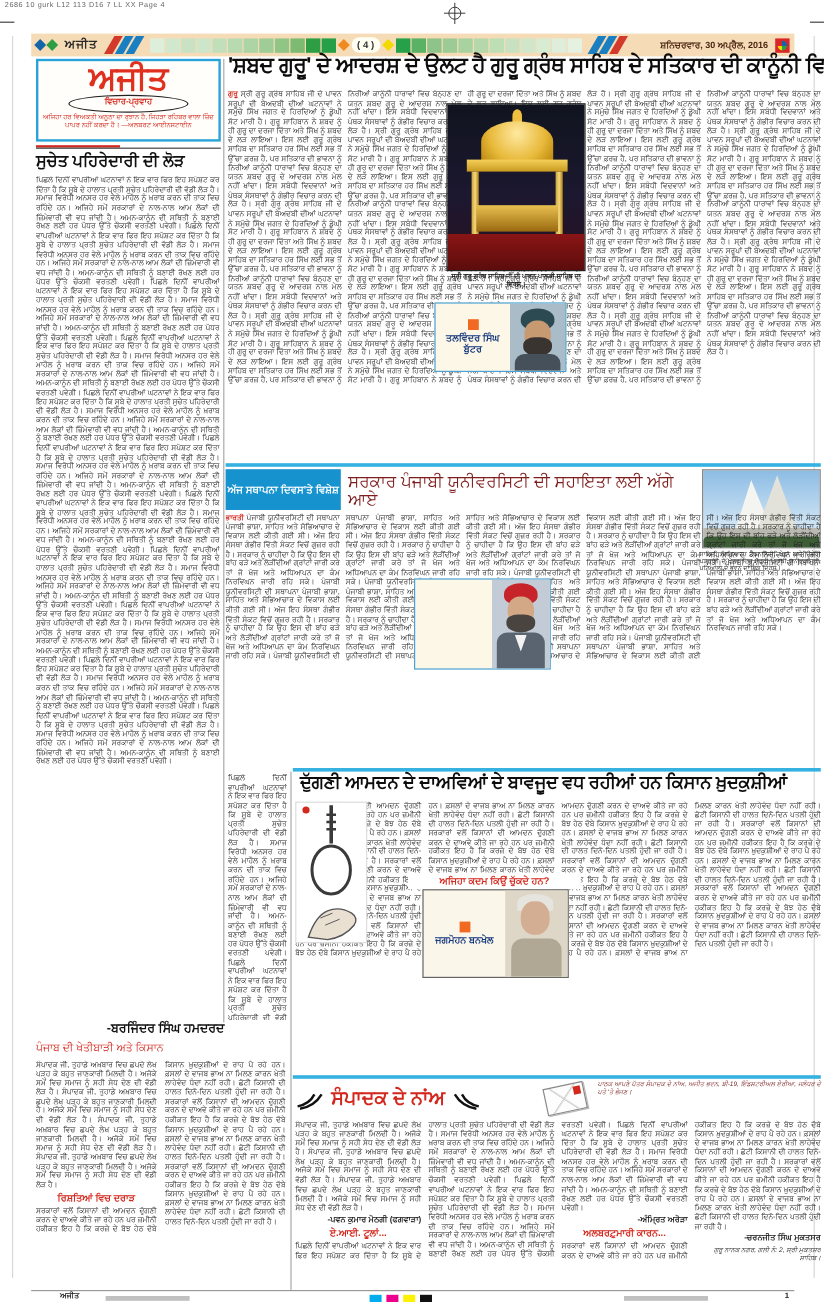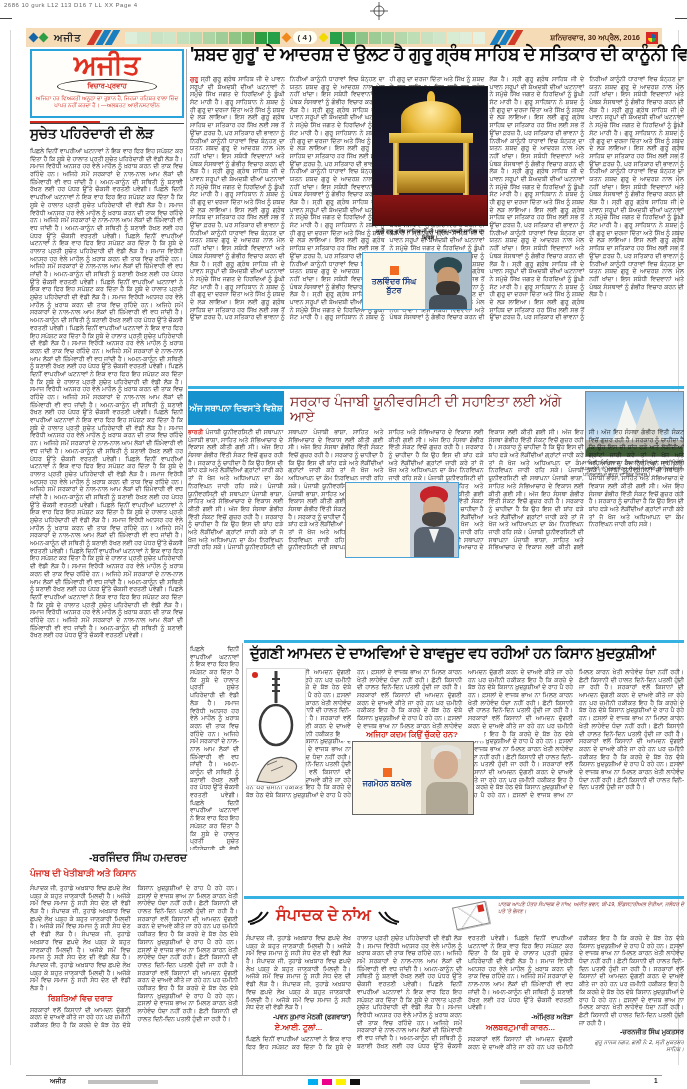--- a/index.html
+++ b/index.html
@@ -41,21 +41,21 @@
   .sig{font-weight:bold;font-size:6.8px;text-align:right;margin:1px 0;}
   .addr{font-size:5.6px;font-style:italic;text-align:right;color:#333;}
   .vline{width:1px;background:#aaa;}
   .bluerule{height:3px;background:#35b2e2;}
   
   .ed-rule-red{left:30px;top:121px;width:70px;height:2px;background:#d3281e;}
   .ed-rule-dark{left:30px;top:123px;width:154px;height:1px;background:#444;}
   .ed-headline{left:30px;top:126px;width:154px;font-size:13.5px;font-weight:bold;color:#101010;}
   .ed-body{left:30px;top:147px;width:153px;height:702px;}
   .ed-sign{left:40px;top:851px;width:196px;text-align:center;font-size:10.5px;font-weight:bold;color:#111;}
-  .bl-h1{left:30px;top:868px;width:180px;font-size:9px;font-weight:bold;color:#d3281e;}
+  .bl-h1{left:30px;top:868px;width:180px;font-size:9px;font-weight:normal;color:#d3281e;}
   .bl-cols{left:30px;top:884px;width:208px;height:192px;column-count:2;column-gap:7px;}
   
   .lead-headline{left:190px;top:44px;width:494px;font-size:18px;font-weight:bold;color:#0c0c0c;
                  letter-spacing:-0.4px;white-space:nowrap;}
   .lead-body{left:190px;top:75px;width:494px;height:308px;column-count:5;column-gap:5px;}
   .palki{left:372px;top:86px;width:116px;height:140px;border:1px solid #222;box-sizing:border-box;
          background:linear-gradient(#10141f 0%,#1c1830 55%,#2a1020 100%);overflow:hidden;}
   .palki .dome{position:absolute;left:28px;top:14px;width:60px;height:34px;border-radius:50% 50% 0 0;
                background:radial-gradient(circle at 50% 30%,#ffe9a0,#e8b93a 60%,#b8860b);}
   .palki .spire{position:absolute;left:54px;top:4px;width:8px;height:12px;background:#f0c040;border-radius:50% 50% 0 0;}

